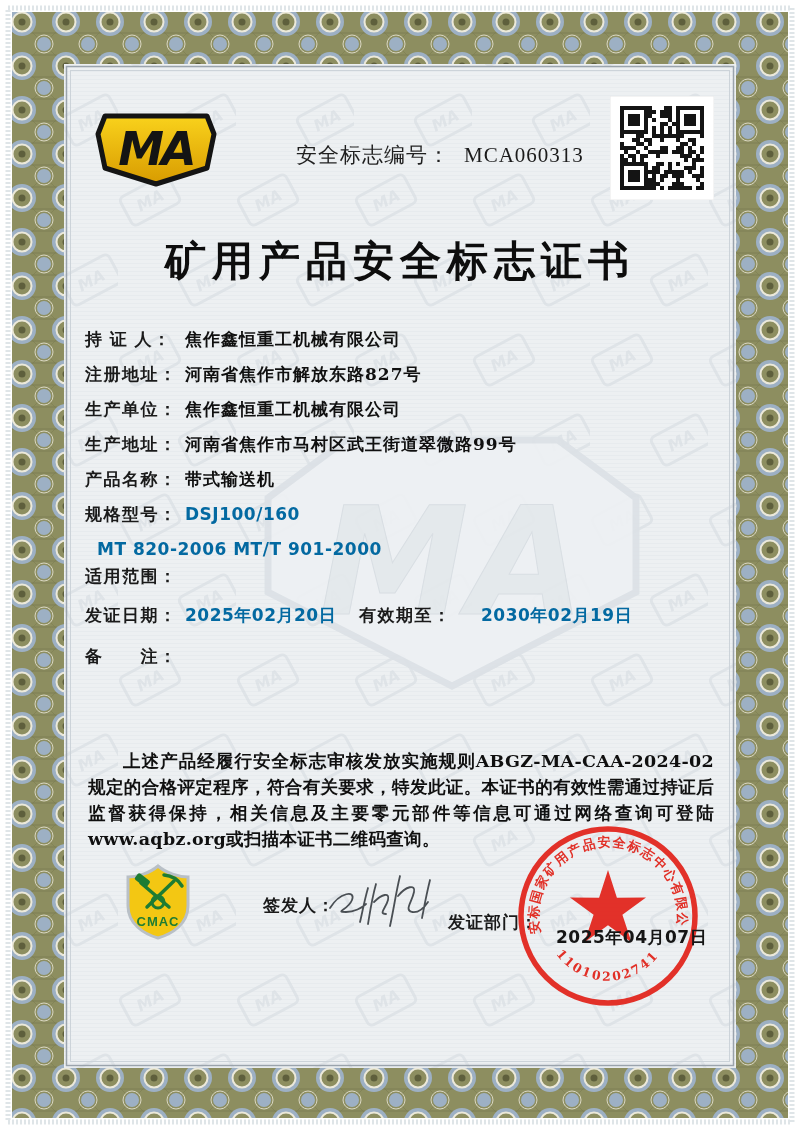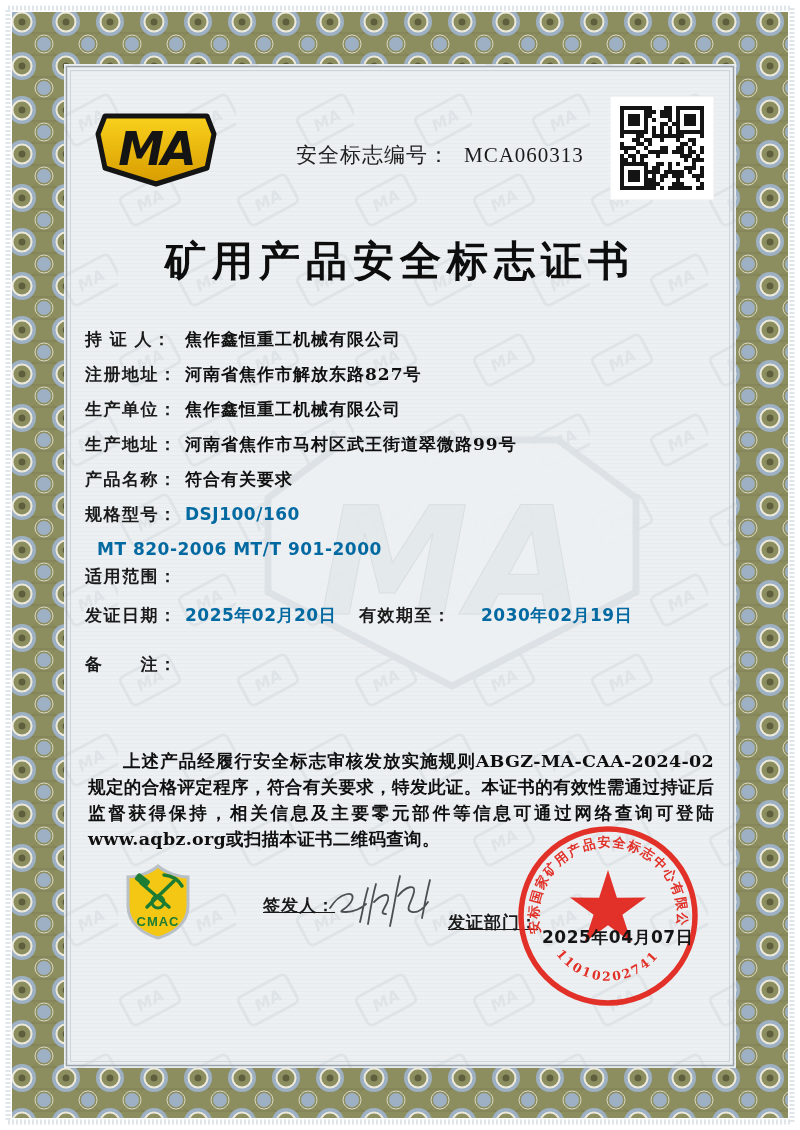--- a/index.html
+++ b/index.html
@@ -21,22 +21,22 @@
   .lbl{font:600 17px/22px "Liberation Sans",sans-serif;letter-spacing:1.5px;color:#1a1a1a;flex:none;}
   .w84{width:84px;}
   .val-kai{font:700 17px/22px "DejaVu Serif",serif;color:#101010;letter-spacing:1px;}
   .val-hei{font:700 17px/22px "DejaVu Sans","Liberation Sans",sans-serif;color:#0369a1;letter-spacing:.5px;}
 
   .statement{left:88px;top:748px;width:626px;
              font:700 17.5px/26px "DejaVu Serif",serif;color:#101010;
              text-indent:2em;letter-spacing:.3px;text-align:justify;}
 
   .signer-label,.dept-label{font:600 17px/22px "Liberation Sans",sans-serif;
-             letter-spacing:1px;color:#1a1a1a;text-decoration:underline;}
-  .stamp-date{left:542px;top:926px;font:700 17px/22px "DejaVu Sans",sans-serif;
+             letter-spacing:1px;color:#1a1a1a;}
+  .stamp-date{left:556px;top:926px;font:700 17px/22px "DejaVu Sans",sans-serif;
              color:#151515;letter-spacing:.5px;}
 </style>
 </head>
 <body>
 
 <svg id="bg" width="800" height="1130" viewBox="0 0 800 1130">
   <defs>
     <pattern id="ornate" width="44" height="44" patternUnits="userSpaceOnUse">
       <rect width="44" height="44" fill="#8d8e60"></rect>
       <g stroke="#6d6e45" stroke-width="1" opacity="0.55">
@@ -371,39 +371,39 @@
   <div class="row" style="top:70px;">
     <span class="lbl w84">生产单位：</span>
     <span class="val-kai">焦作鑫恒重工机械有限公司</span>
   </div>
   <div class="row" style="top:105px;">
     <span class="lbl w84">生产地址：</span>
     <span class="val-kai">河南省焦作市马村区武王街道翠微路99号</span>
   </div>
   <div class="row" style="top:140px;">
     <span class="lbl w84">产品名称：</span>
-    <span class="val-kai">符合有关要求</span>
+    <span class="val-kai">带式输送机</span>
   </div>
   <div class="row" style="top:175px;">
     <span class="lbl w84">规格型号：</span>
     <span class="val-hei">DSJ100/160</span>
   </div>
   <div class="row" style="top:210px;">
     <span class="val-hei" style="margin-left:12px;">MT 820-2006 MT/T 901-2000</span>
   </div>
   <div class="row" style="top:238px;">
     <span class="lbl w84">适用范围：</span>
   </div>
   <div class="row" style="top:276px;">
     <span class="lbl w84">发证日期：</span>
     <span class="val-hei" style="width:158px;flex:none;">2025年02月20日</span>
     <span class="lbl" style="width:90px;">有效期至：</span>
     <span class="val-hei" style="margin-left:16px;">2030年02月19日</span>
   </div>
-  <div class="row" style="top:326px;">
+  <div class="row" style="top:318px;">
     <span class="lbl">备　　注：</span>
   </div>
 </div>
 
 <div class="layer statement">上述产品经履行安全标志审核发放实施规则ABGZ-MA-CAA-2024-02规定的合格评定程序，符合有关要求，特发此证。本证书的有效性需通过持证后监督获得保持，相关信息及主要零元部件等信息可通过网络查询可登陆www.aqbz.org或扫描本证书二维码查询。</div>
 
 <svg class="layer" style="left:124px;top:864px;" width="68" height="78" viewBox="0 0 68 78">
   <path d="M34,2 C42,9 55,13 64,13 L64,42 C64,60 48,70 34,74 C20,70 4,60 4,42 L4,13 C13,13 26,9 34,2 Z" fill="#f3c713" stroke="#b9c0c7" stroke-width="3"></path>
   <g>
     <g stroke="#1d7c33" fill="none" stroke-width="3.5" stroke-linecap="round">

